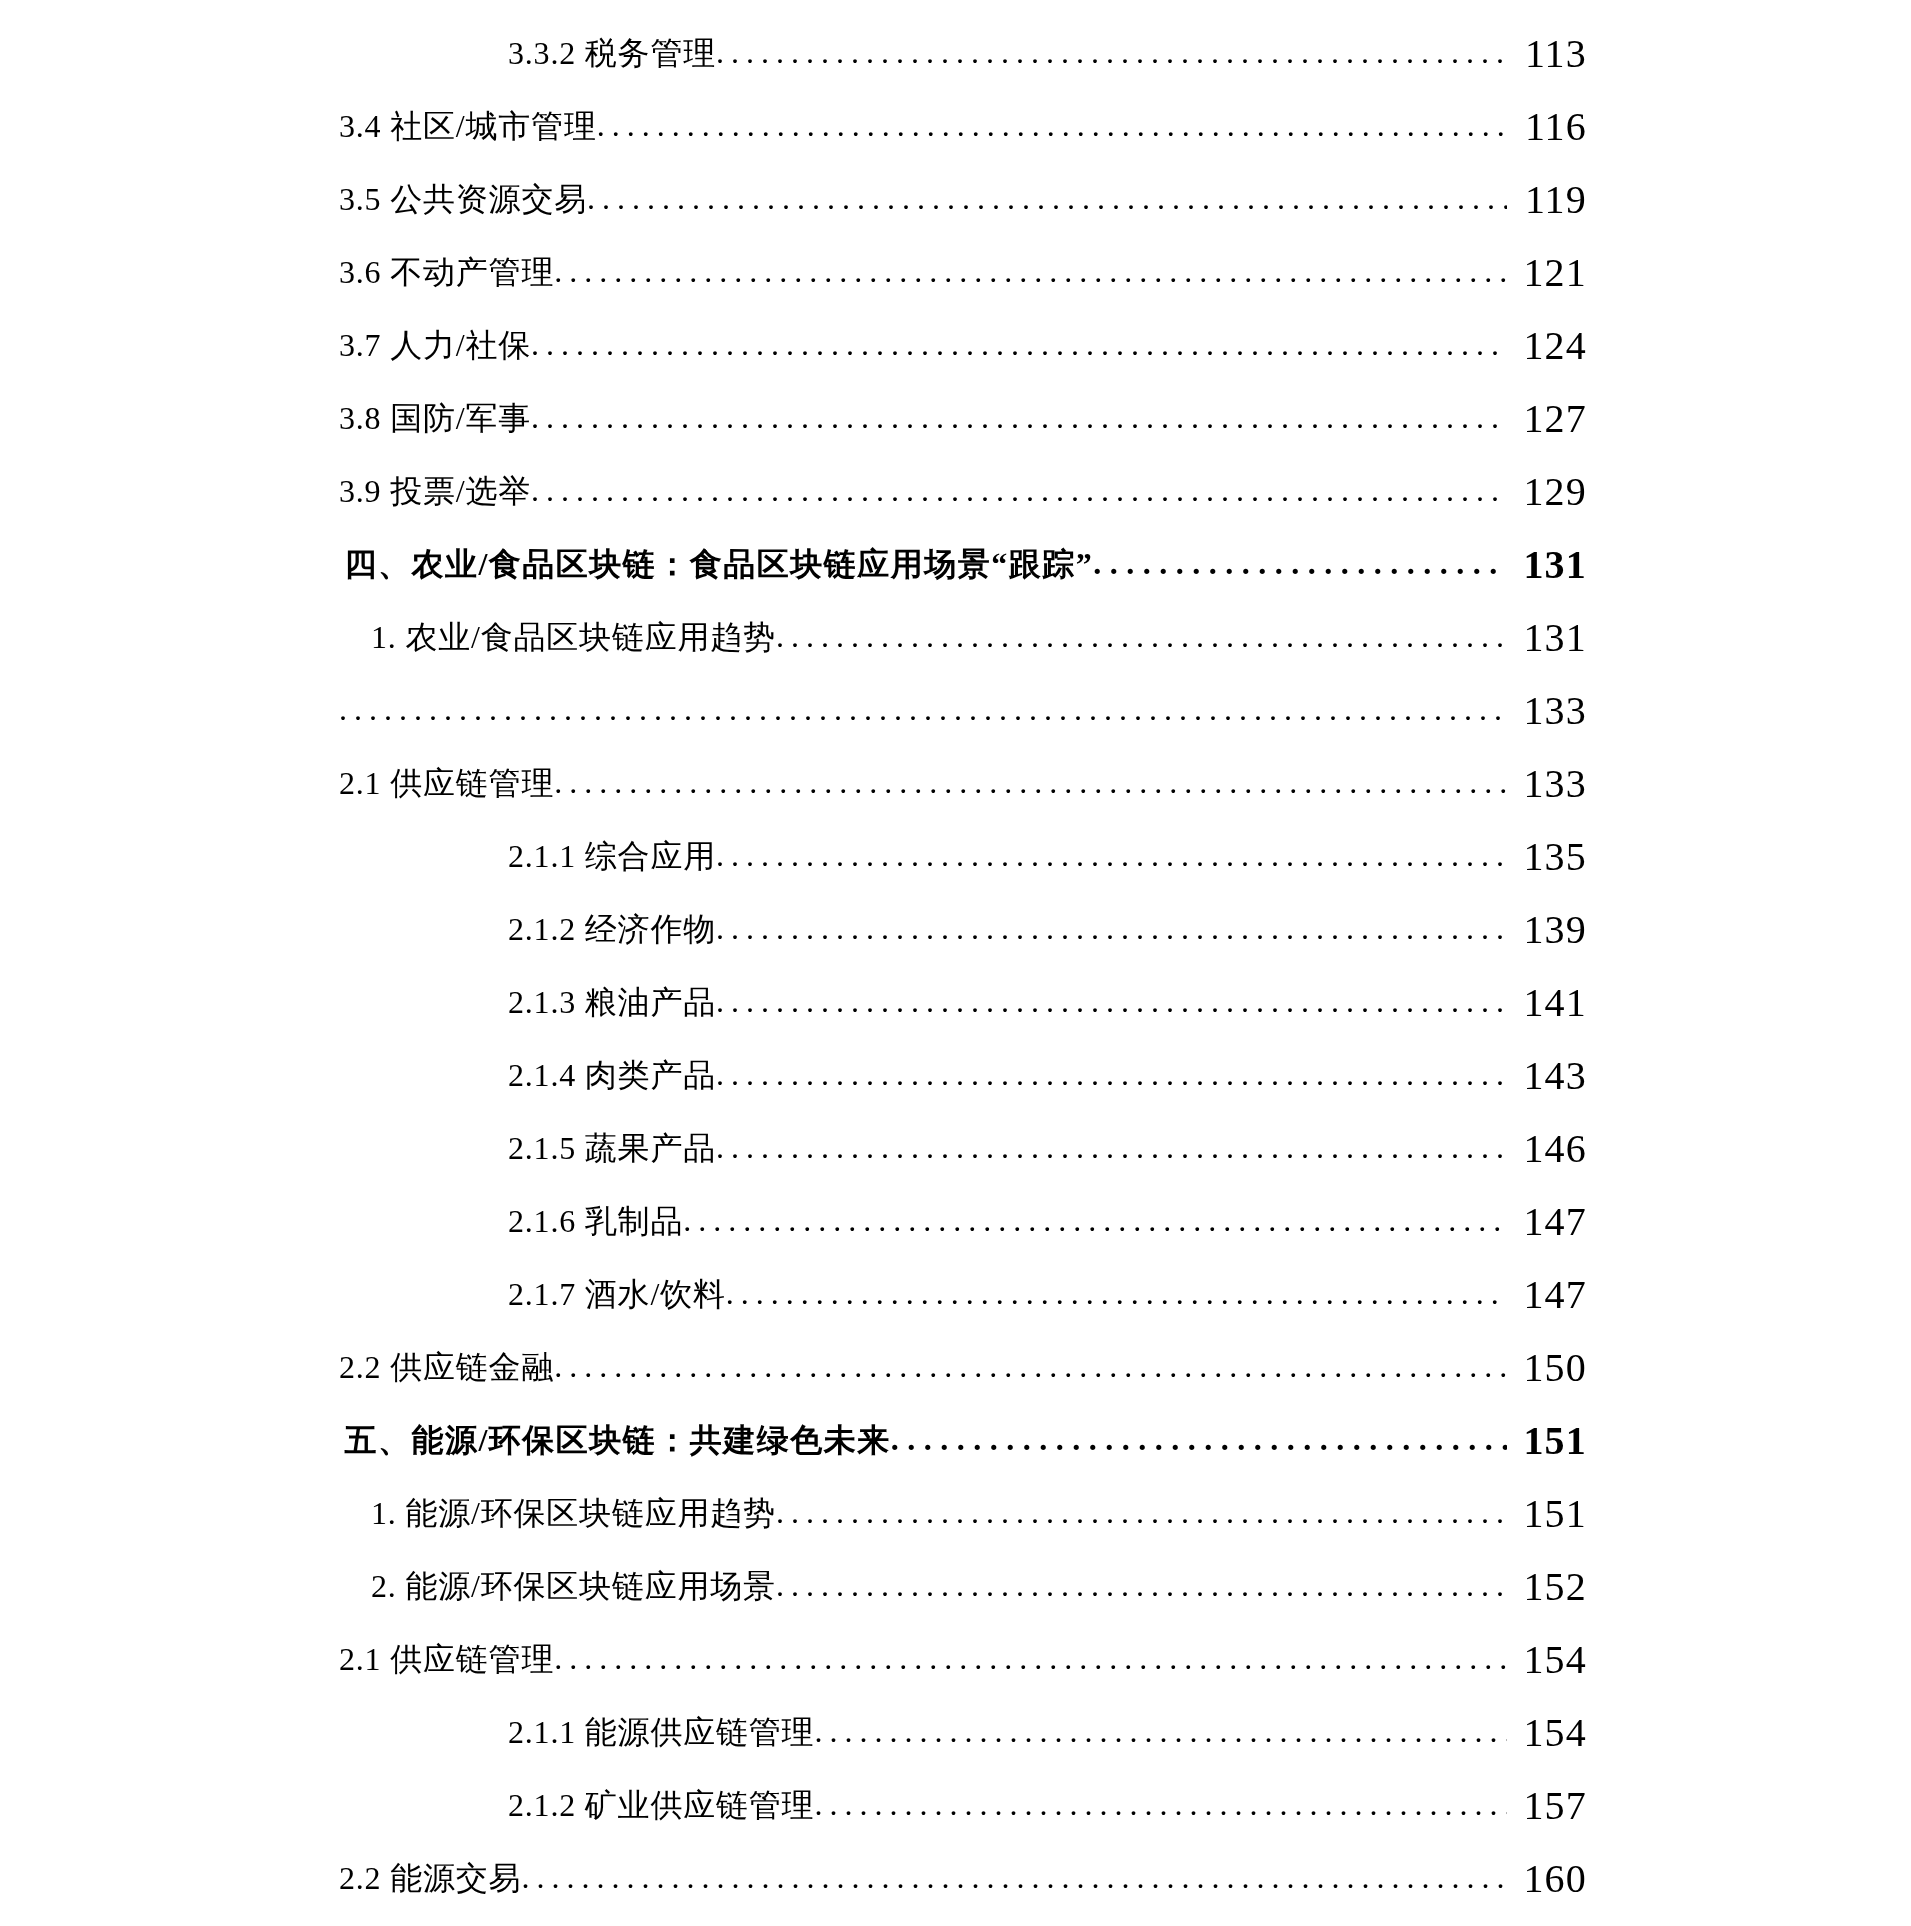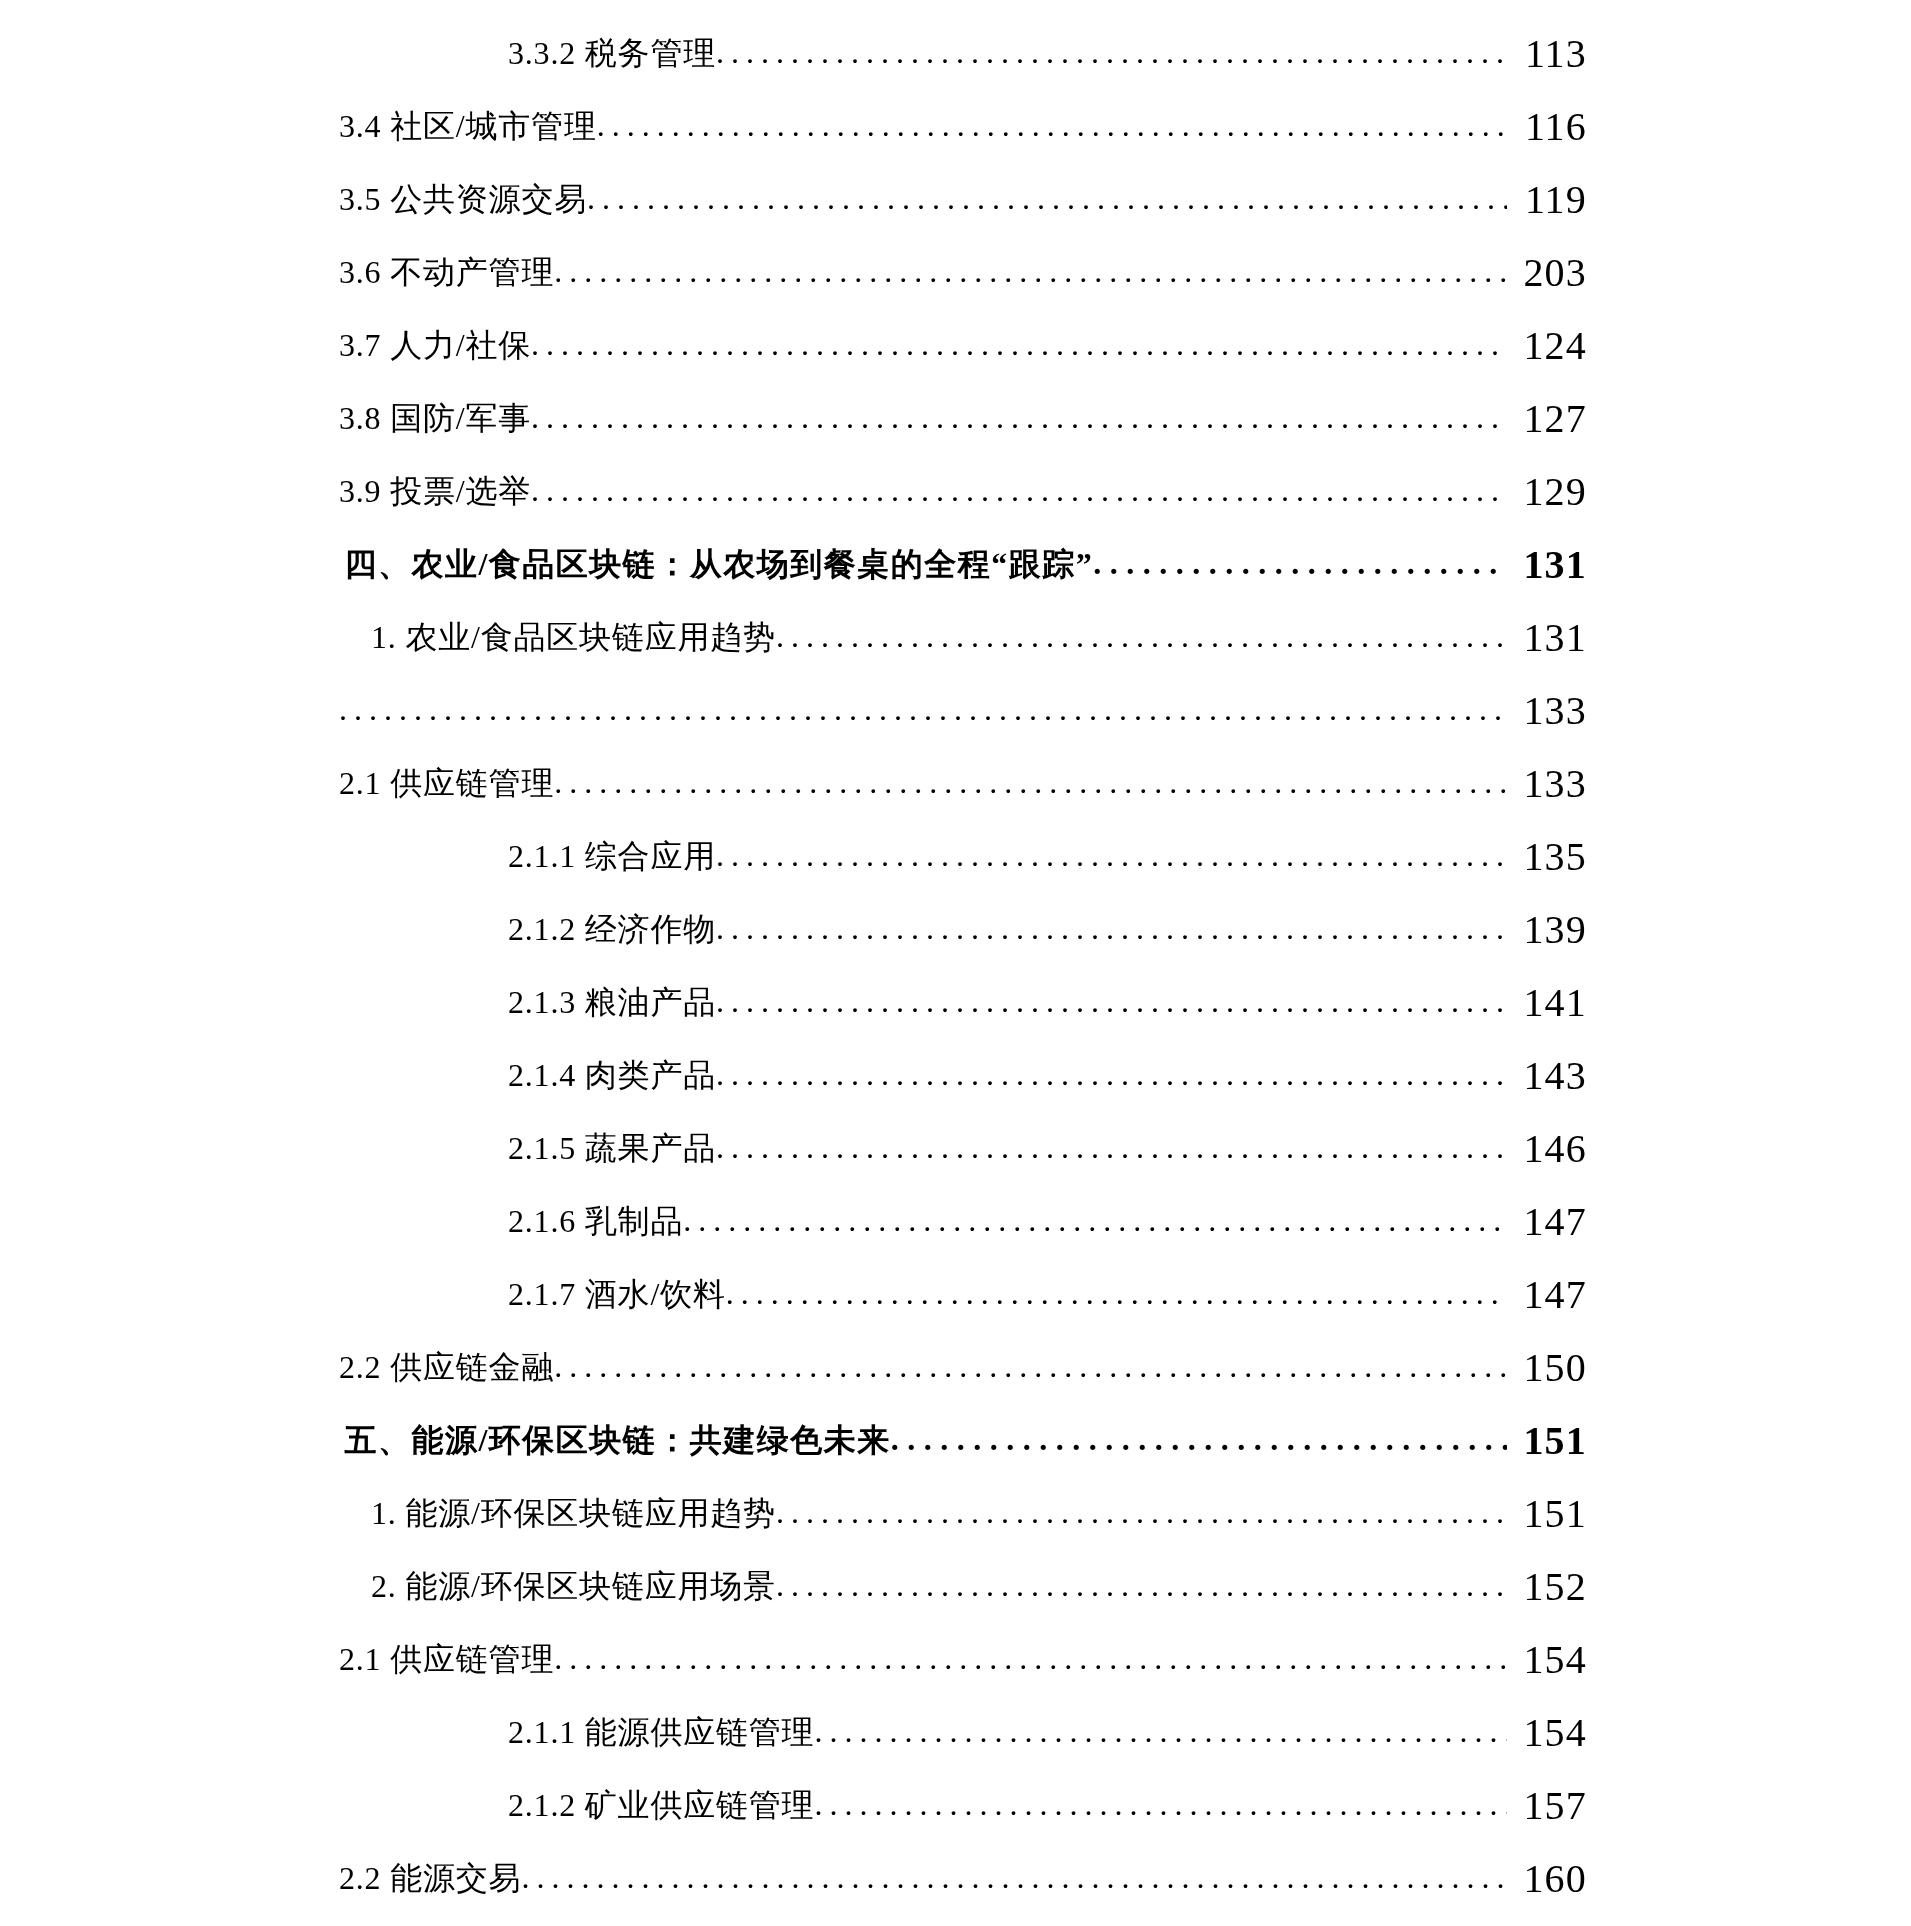--- a/index.html
+++ b/index.html
@@ -92,39 +92,39 @@
         <span class="toc-page">116</span>
       </div>
       <div class="toc-row lvl-2">
         <span class="toc-label">3.5 公共资源交易</span>
         <span class="toc-dots">.........................................................................................</span>
         <span class="toc-page">119</span>
       </div>
       <div class="toc-row lvl-2">
         <span class="toc-label">3.6 不动产管理</span>
         <span class="toc-dots">.........................................................................................</span>
-        <span class="toc-page">203</span>
+        <span class="toc-page">121</span>
       </div>
       <div class="toc-row lvl-2">
         <span class="toc-label">3.7 人力/社保</span>
         <span class="toc-dots">.........................................................................................</span>
         <span class="toc-page">124</span>
       </div>
       <div class="toc-row lvl-2">
         <span class="toc-label">3.8 国防/军事</span>
         <span class="toc-dots">.........................................................................................</span>
         <span class="toc-page">127</span>
       </div>
       <div class="toc-row lvl-2">
         <span class="toc-label">3.9 投票/选举</span>
         <span class="toc-dots">.........................................................................................</span>
         <span class="toc-page">129</span>
       </div>
       <div class="toc-row lvl-0 bold">
-        <span class="toc-label">四、农业/食品区块链：从农场到餐桌的全程“跟踪”</span>
+        <span class="toc-label">四、农业/食品区块链：食品区块链应用场景“跟踪”</span>
         <span class="toc-dots">.........................................................................................</span>
         <span class="toc-page">131</span>
       </div>
       <div class="toc-row lvl-1">
         <span class="toc-label">1. 农业/食品区块链应用趋势</span>
         <span class="toc-dots">.........................................................................................</span>
         <span class="toc-page">131</span>
       </div>
       <div class="toc-row lvl-1">
         <span class="toc-dots">.........................................................................................</span>

